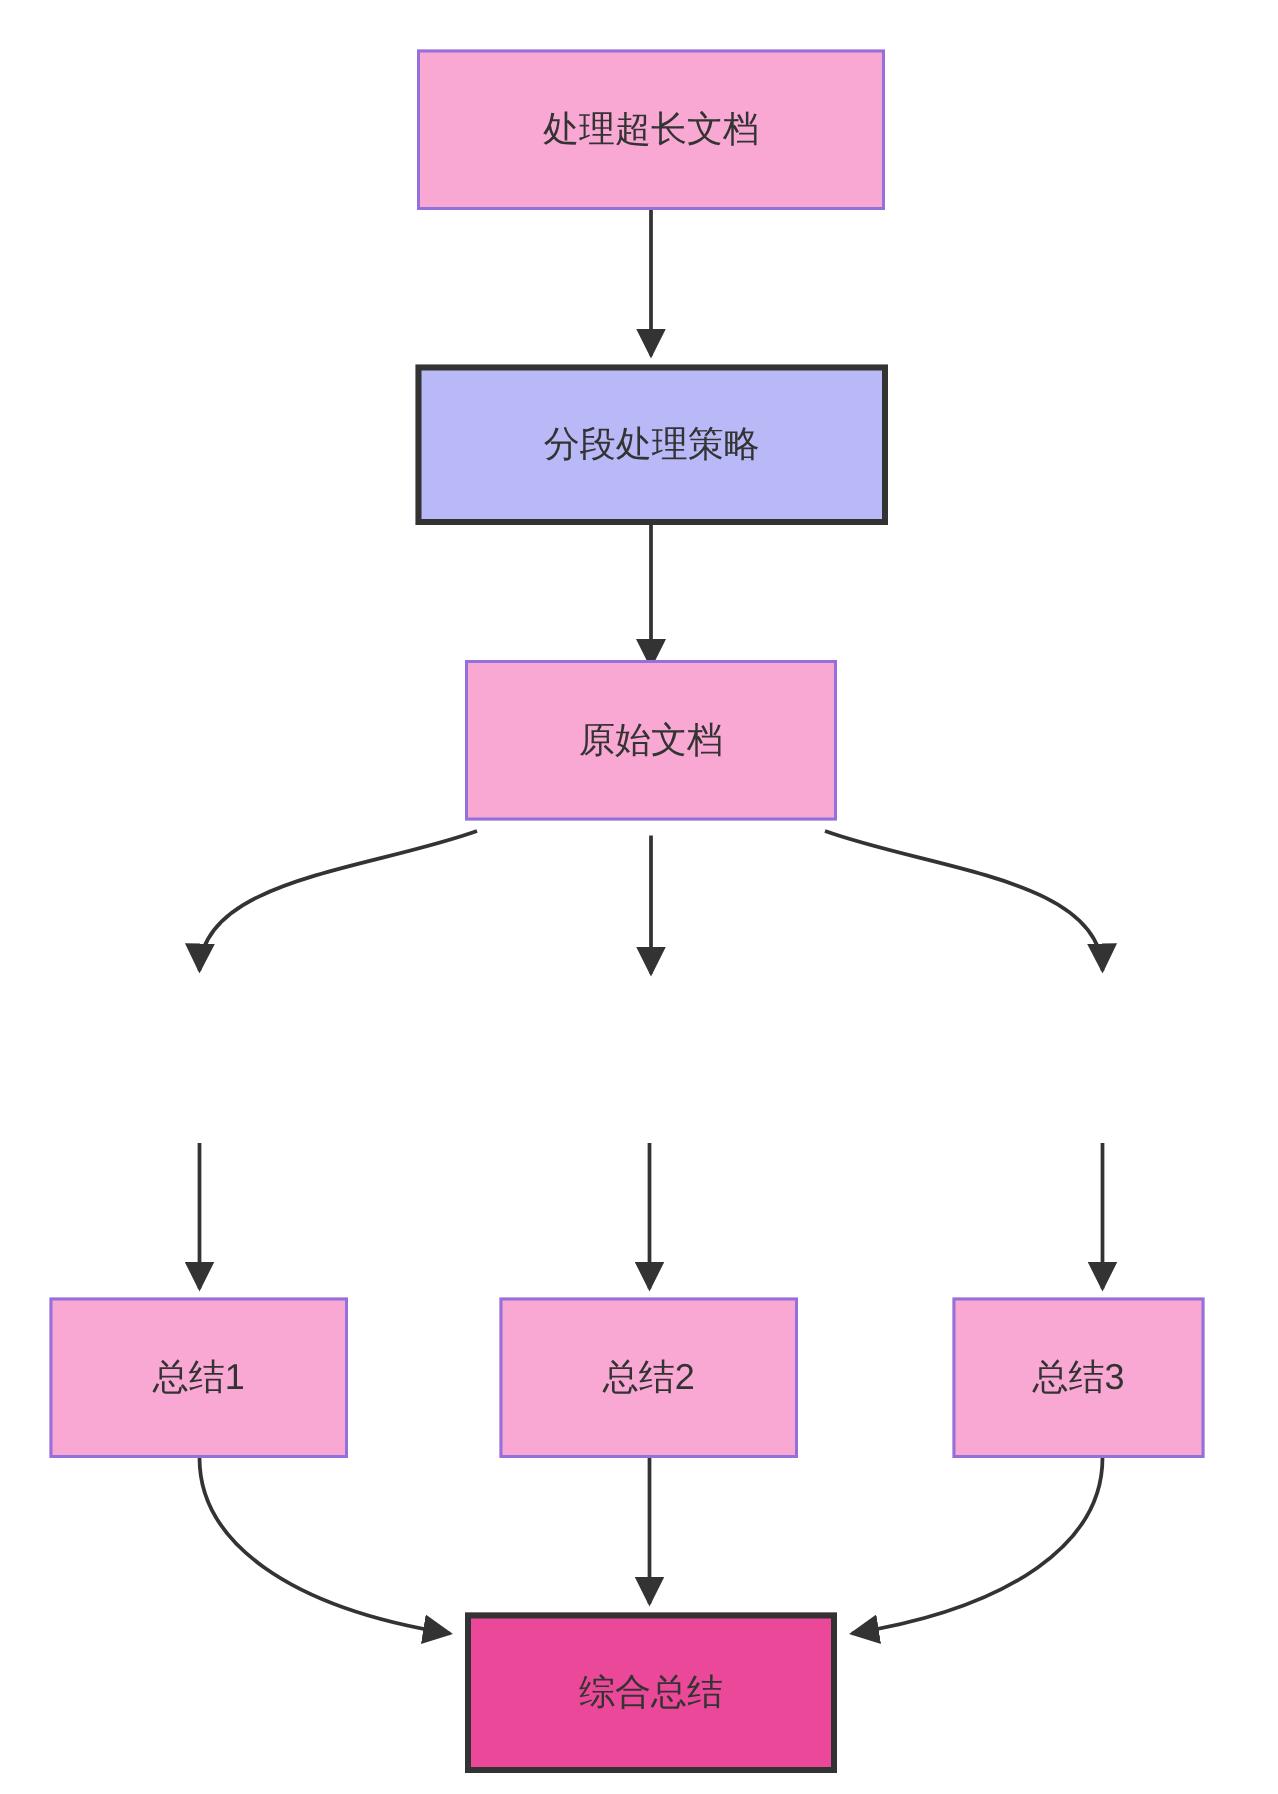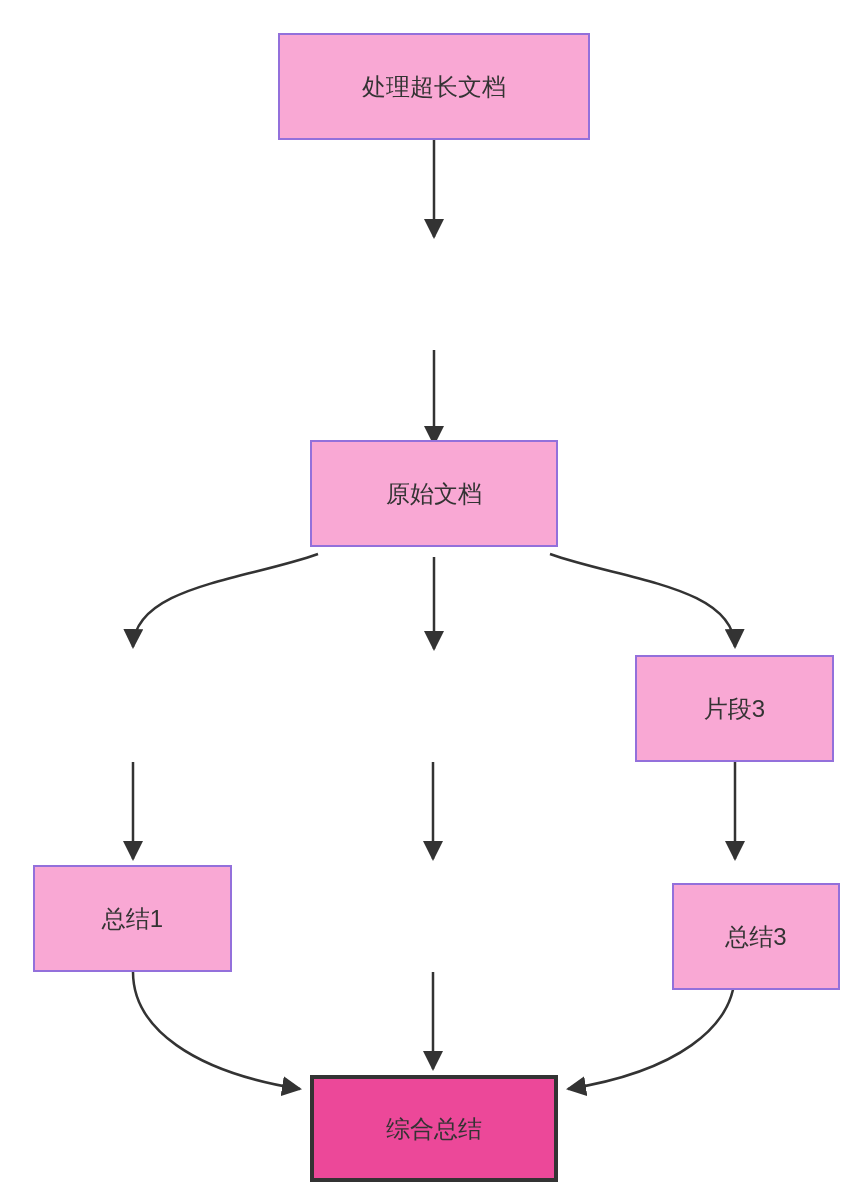--- a/index.html
+++ b/index.html
@@ -66,27 +66,28 @@
       <path d="M433,762 L433,859" marker-end="url(#arrow)"></path>
       <path d="M735,762 L735,859" marker-end="url(#arrow)"></path>
       <path d="M133,972 C133,1028 193,1072 300,1089" marker-end="url(#arrow)"></path>
       <path d="M433,972 L433,1069" marker-end="url(#arrow)"></path>
       <path d="M735,972 C735,1028 675,1072 568,1089" marker-end="url(#arrow)"></path>
     </g>
   </svg>
 
   <div class="node" style="left:278px; top:33px; width:312px; height:107px;">处理超长文档</div>
 
+  <div class="node highlight" style="left:277px; top:243px; width:315px; height:107px;">分段处理策略</div>
 
   <div class="node" style="left:310px; top:440px; width:248px; height:107px;">原始文档</div>
 
 
 
-  <div class="node" style="left:635px; top:655px; width:199px; height:107px;">片段3</div>
 
   <div class="node" style="left:33px; top:865px; width:199px; height:107px;">总结1</div>
 
+  <div class="node" style="left:333px; top:865px; width:199px; height:107px;">总结2</div>
 
-  <div class="node" style="left:672px; top:865px; width:168px; height:107px;margin-top:18px;">总结3</div>
+  <div class="node" style="left:635px; top:865px; width:168px; height:107px;">总结3</div>
 
   <div class="node success" style="left:310px; top:1075px; width:248px; height:107px;">综合总结</div>
 
 </div>
 
 </body></html>

